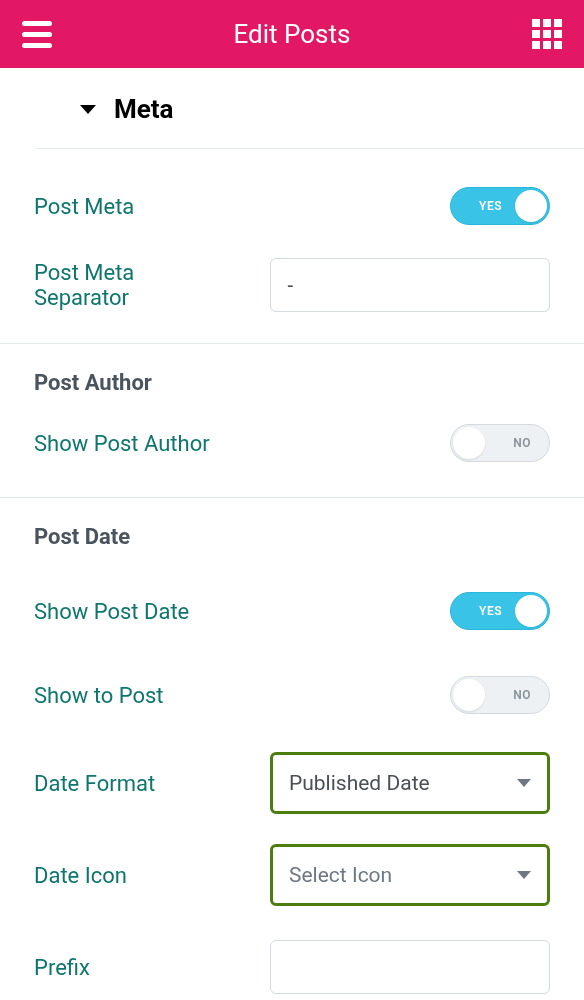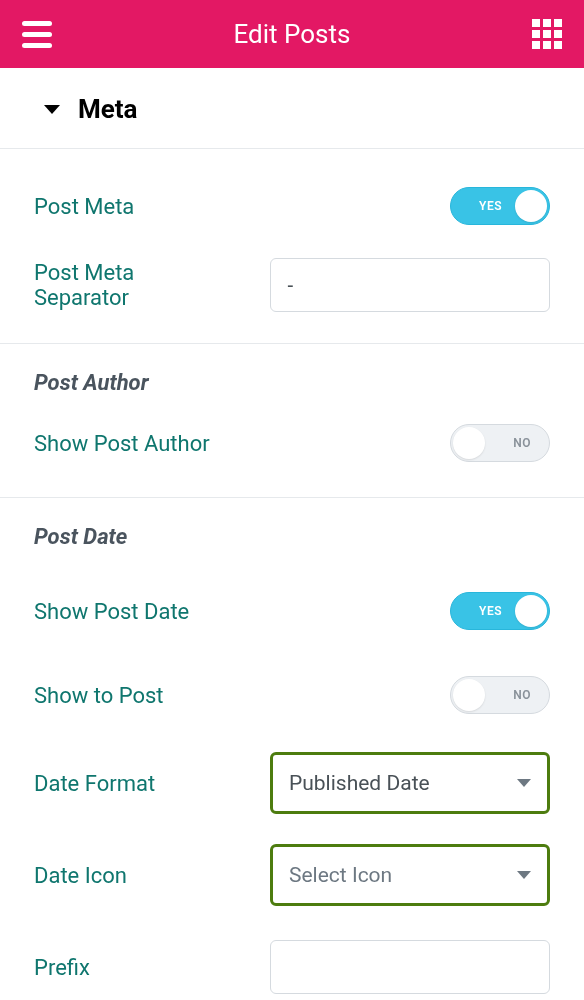--- a/index.html
+++ b/index.html
@@ -3,28 +3,28 @@
 <meta charset="utf-8">
 <style>
   * { box-sizing: border-box; margin: 0; padding: 0; }
   html, body { width: 584px; height: 1000px; font-family: -apple-system, BlinkMacSystemFont, "Segoe UI", Roboto, Helvetica, Arial, sans-serif; background: #fff; color: #495157; }
   .header { background: #e31864; height: 68px; display: flex; align-items: center; justify-content: space-between; padding: 0 22px; }
   .header-title { color: #fff; font-size: 26px; font-weight: 400; }
   .menu-icon { display: flex; flex-direction: column; gap: 6px; cursor: pointer; }
   .menu-icon span { display: block; width: 30px; height: 5px; background: #fff; border-radius: 3px; }
   .grid-icon { display: grid; grid-template-columns: repeat(3, 8px); grid-template-rows: repeat(3, 8px); gap: 3px; cursor: pointer; }
   .grid-icon span { background: #fff; width: 8px; height: 8px; }
-  .section-header { display: flex; align-items: center; gap: 18px; padding: 26px 34px 24px 44px; border-bottom: 1px solid #e6e9ec; cursor: pointer; }
+  .section-header { display: flex; align-items: center; gap: 18px; padding: 26px 34px 24px 44px; border-bottom: 1px solid #e6e9ec; cursor: pointer; margin-left: 36px; }
   .caret { width: 0; height: 0; border-left: 8px solid transparent; border-right: 8px solid transparent; border-top: 9px solid #000; }
   .section-title { font-size: 26px; font-weight: 700; color: #000; }
   .row { display: flex; align-items: center; justify-content: space-between; padding: 0 34px; min-height: 56px; }
   .row.first { padding-top: 28px; }
   .row.tall { min-height: 64px; gap: 39px; }
   .label { font-size: 22px; color: #0f766e; font-weight: 400; }
-  .sub-header { font-size: 22px; font-weight: 700; color: #4a545e; padding: 26px 34px 10px 34px; font-style: italic; }
+  .sub-header { font-size: 22px; font-weight: 700; color: #4a545e; padding: 26px 34px 10px 34px; }
   .divider { border-top: 1px solid #e6e9ec; margin-top: 26px; }
   .toggle { position: relative; width: 100px; height: 38px; border-radius: 20px; cursor: pointer; display: flex; align-items: center; }
   .toggle.on { background: #39c3e6; border: 1px solid #28b6db; }
   .toggle.off { background: #eef1f4; border: 1px solid #d5dadf; }
   .toggle-knob { position: absolute; width: 32px; height: 32px; background: #fff; border-radius: 50%; top: 2px; box-shadow: 0 1px 2px rgba(0,0,0,0.1); }
   .toggle.on .toggle-knob { right: 2px; }
   .toggle.off .toggle-knob { left: 2px; }
   .toggle-text { font-size: 12px; font-weight: 600; letter-spacing: 0.5px; position: absolute; }
   .toggle.on .toggle-text { color: #fff; left: 28px; }
   .toggle.off .toggle-text { color: #8a929a; right: 18px; }

